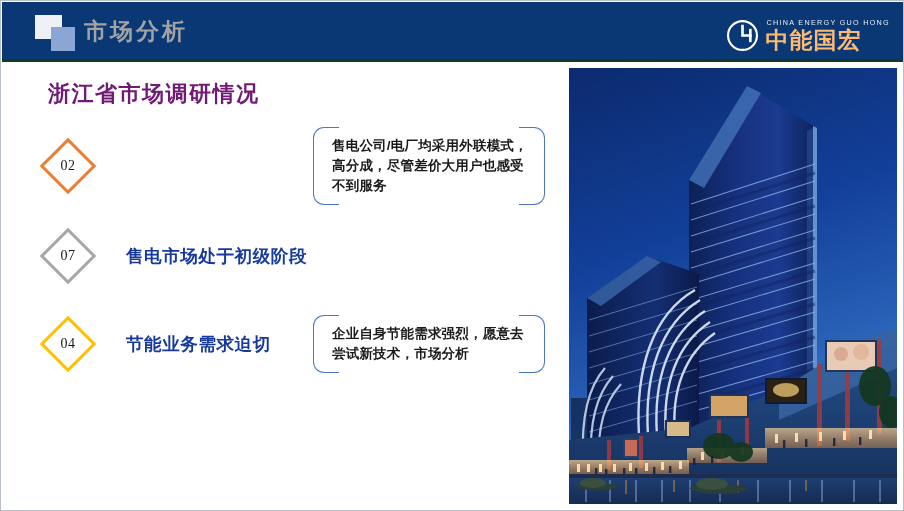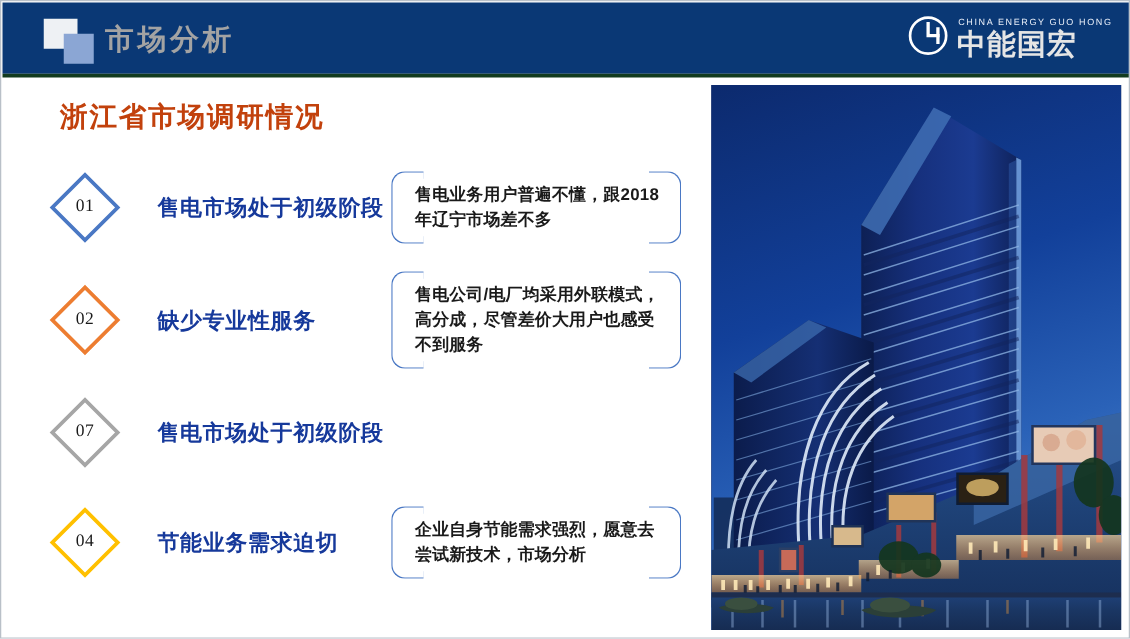--- a/index.html
+++ b/index.html
@@ -41,40 +41,40 @@
   .hdr-title{
     position:absolute;left:82px;top:12px;
     font-size:23px;font-weight:bold;color:#a3a3a3;
     letter-spacing:3px;
     line-height:34px;
   }
 
   
   .logo{
     position:absolute;right:14px;top:10px;
-    height:40px;display:flex;align-items:flex-start;gap:7px;
+    height:40px;display:flex;align-items:flex-end;gap:7px;
   }
   .logo-mark{
     width:33px;height:33px;flex:none;position:relative;
   }
   .logo-text{line-height:1;padding-top:2px;}
   .logo-en{
     font-size:7.2px;color:#e8eef8;letter-spacing:1.3px;
     font-family:"Liberation Sans",sans-serif;
     white-space:nowrap;display:block;margin-bottom:2px;margin-left:1px;
   }
   .logo-cn{
-    font-size:23px;color:#e5e5e5;font-weight:bold;letter-spacing:1px;
+    font-size:23px;color:#fdba74;font-weight:bold;letter-spacing:1px;
     white-space:nowrap;display:block;line-height:24px;
   }
 
   
   .content-title{
     position:absolute;left:47px;top:78px;
-    font-size:22px;font-weight:bold;color:#c2410c;
+    font-size:22px;font-weight:bold;color:#701a75;
     letter-spacing:1.5px;
   }
 
   .rows{position:absolute;left:0;top:120px;width:560px;}
   .row{
     position:relative;height:90px;
   }
   .row:last-child{height:86px;}
 
   .diamond{
@@ -154,35 +154,24 @@
         <span class="logo-cn">中能国宏</span>
       </div>
     </div>
   </div>
   <div class="header-underline"></div>
 
   <div class="content-title">浙江省市场调研情况</div>
 
   <div class="rows">
 
-    <div class="row">
-      <div class="diamond" style="border:3.2px solid #4a78c4;"></div>
-      <div class="dnum">01</div>
-      <div class="rlabel">售电市场处于初级阶段</div>
-      <div class="callout">
-        <span class="br br-l"></span>
-        <span class="br br-r"></span>
-        <span class="ctext">售电业务用户普遍不懂，跟2018年辽宁市场差不多</span>
-      </div>
-    </div>
 
     <div class="row">
       <div class="diamond" style="border:3.2px solid #ed7d31;"></div>
       <div class="dnum">02</div>
-      <div class="rlabel">缺少专业性服务</div>
       <div class="callout">
         <span class="br br-l"></span>
         <span class="br br-r"></span>
         <span class="ctext">售电公司/电厂均采用外联模式，高分成，尽管差价大用户也感受不到服务</span>
       </div>
     </div>
 
     <div class="row">
       <div class="diamond" style="border:3.2px solid #a6a6a6;"></div>
       <div class="dnum">07</div>

